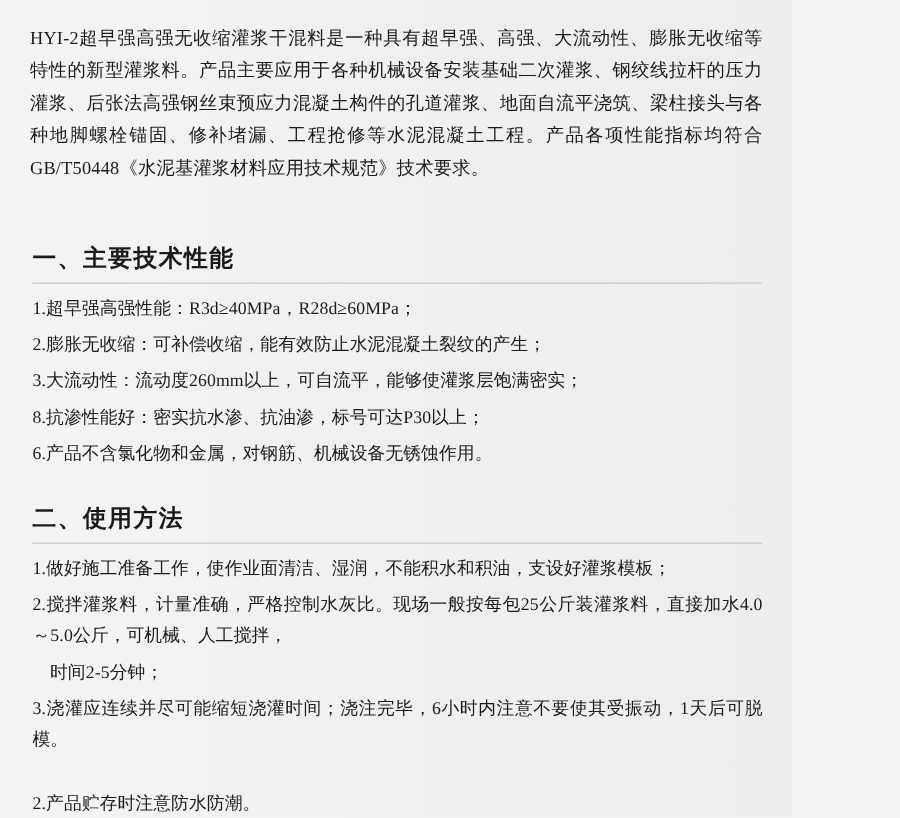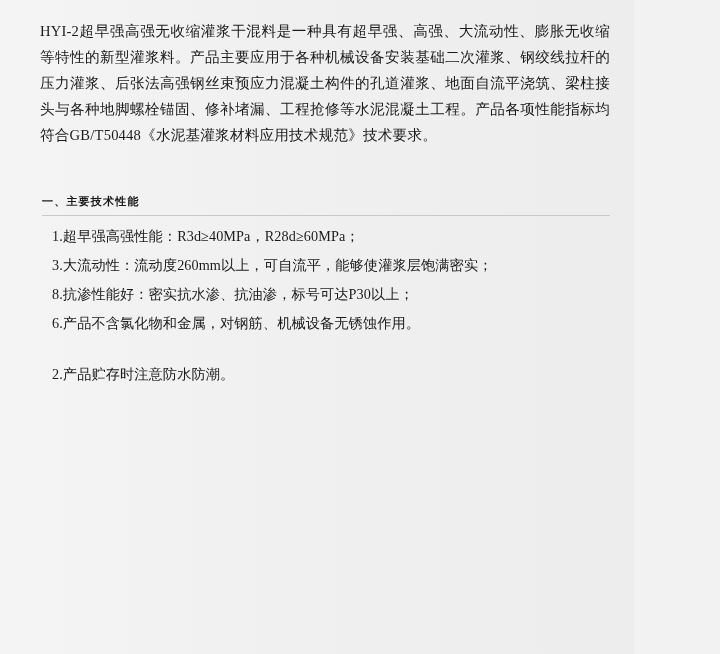--- a/index.html
+++ b/index.html
@@ -12,72 +12,82 @@
     background: #f2f2f2;
     font-family: "Liberation Serif", "DejaVu Serif", serif;
     color: #1a1a1a;
     overflow: hidden;
   }
   .page {
     position: relative;
     width: 634px;
     height: 654px;
     box-sizing: border-box;
-    padding: 18px 20px 0 36px;
+    padding: 18px 20px 0 20px;
     background: linear-gradient(90deg, #f4f4f4 0%, #f0f0f0 45%, #ededed 100%);
   }
   .intro {
     font-size: 14.6px;
     line-height: 26px;
     text-align: justify;
     text-justify: inter-ideograph;
     margin: 0 4px 0 4px;
     letter-spacing: 0.2px;
   }
   .section {
     margin-top: 26px;
     padding: 0 4px;
   }
   .section.first {
     margin-top: 46px;
   }
   .sec-head {
-    font-size: 11px;
+    font-size: 19px;
     font-weight: bold;
     letter-spacing: 1.2px;
     padding-bottom: 6px;
     margin: 0 0 8px 2px;
     border-bottom: 1px solid #c9c9c9;
   }
   .item {
     font-size: 14.2px;
     line-height: 25px;
-    margin: 0 0 4px 12px;
+    margin: 0 0 4px 2px;
     text-align: justify;
     text-justify: inter-ideograph;
     letter-spacing: 0.1px;
   }
   .item .cont {
     display: block;
     padding-left: 14px;
   }
 </style>
 </head>
 <body>
 
 <div class="page">
 
   <p class="intro">HYI-2超早强高强无收缩灌浆干混料是一种具有超早强、高强、大流动性、膨胀无收缩等特性的新型灌浆料。产品主要应用于各种机械设备安装基础二次灌浆、钢绞线拉杆的压力灌浆、后张法高强钢丝束预应力混凝土构件的孔道灌浆、地面自流平浇筑、梁柱接头与各种地脚螺栓锚固、修补堵漏、工程抢修等水泥混凝土工程。产品各项性能指标均符合GB/T50448《水泥基灌浆材料应用技术规范》技术要求。</p>
 
   <div class="section first">
     <div class="sec-head">一、主要技术性能</div>
     <p class="item">1.超早强高强性能：R3d≥40MPa，R28d≥60MPa；</p>
+    <p class="item">2.膨胀无收缩：可补偿收缩，能有效防止水泥混凝土裂纹的产生；</p>
     <p class="item">3.大流动性：流动度260mm以上，可自流平，能够使灌浆层饱满密实；</p>
     <p class="item">8.抗渗性能好：密实抗水渗、抗油渗，标号可达P30以上；</p>
     <p class="item">6.产品不含氯化物和金属，对钢筋、机械设备无锈蚀作用。</p>
   </div>
 
+  <div class="section">
+    <div class="sec-head">二、使用方法</div>
+    <p class="item">1.做好施工准备工作，使作业面清洁、湿润，不能积水和积油，支设好灌浆模板；</p>
+    <p class="item">2.搅拌灌浆料，计量准确，严格控制水灰比。现场一般按每包25公斤装灌浆料，直接加水4.0～5.0公斤，可机械、人工搅拌，</p>
+    <p class="item">
+        <span class="cont">时间2-5分钟；</span>
+      </p>
+    <p class="item">3.浇灌应连续并尽可能缩短浇灌时间；浇注完毕，6小时内注意不要使其受振动，1天后可脱模。</p>
+  </div>
 
   <div class="section">
     <p class="item">2.产品贮存时注意防水防潮。</p>
   </div>
 
 </div>
 
 </body></html>

